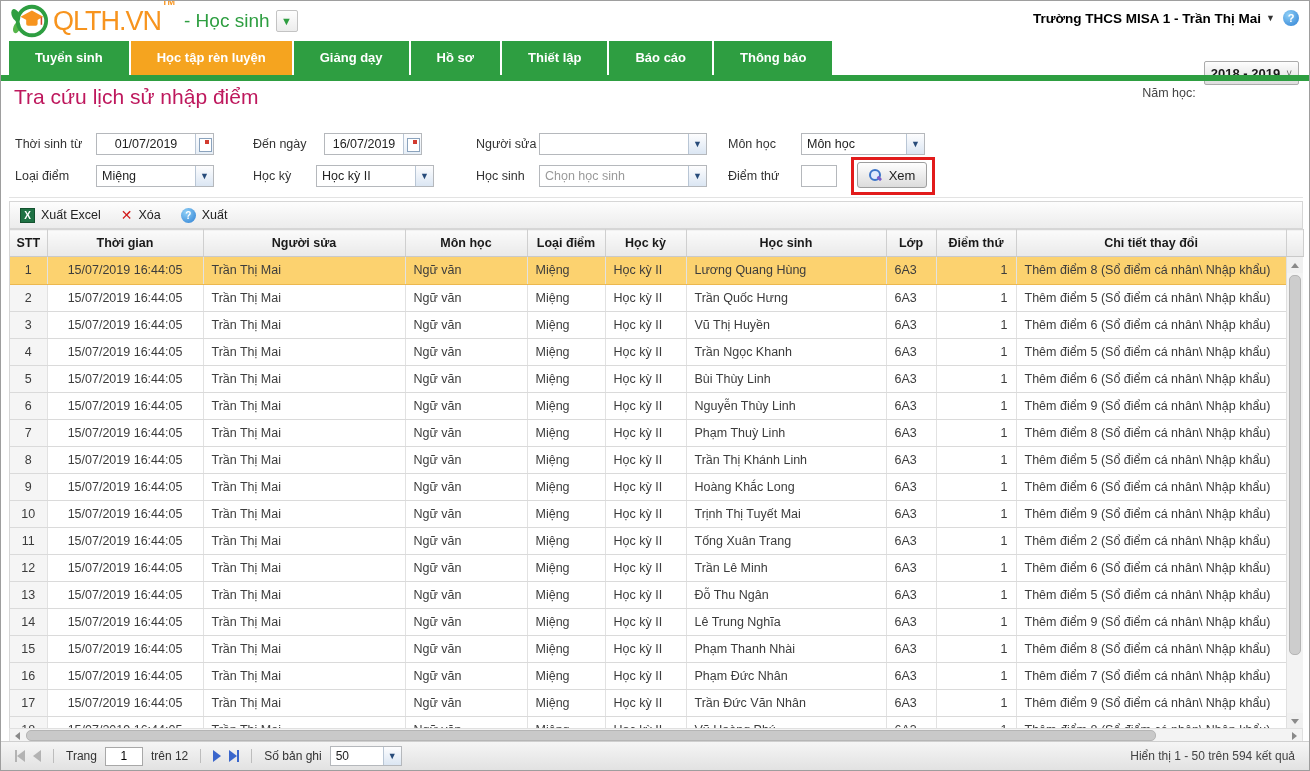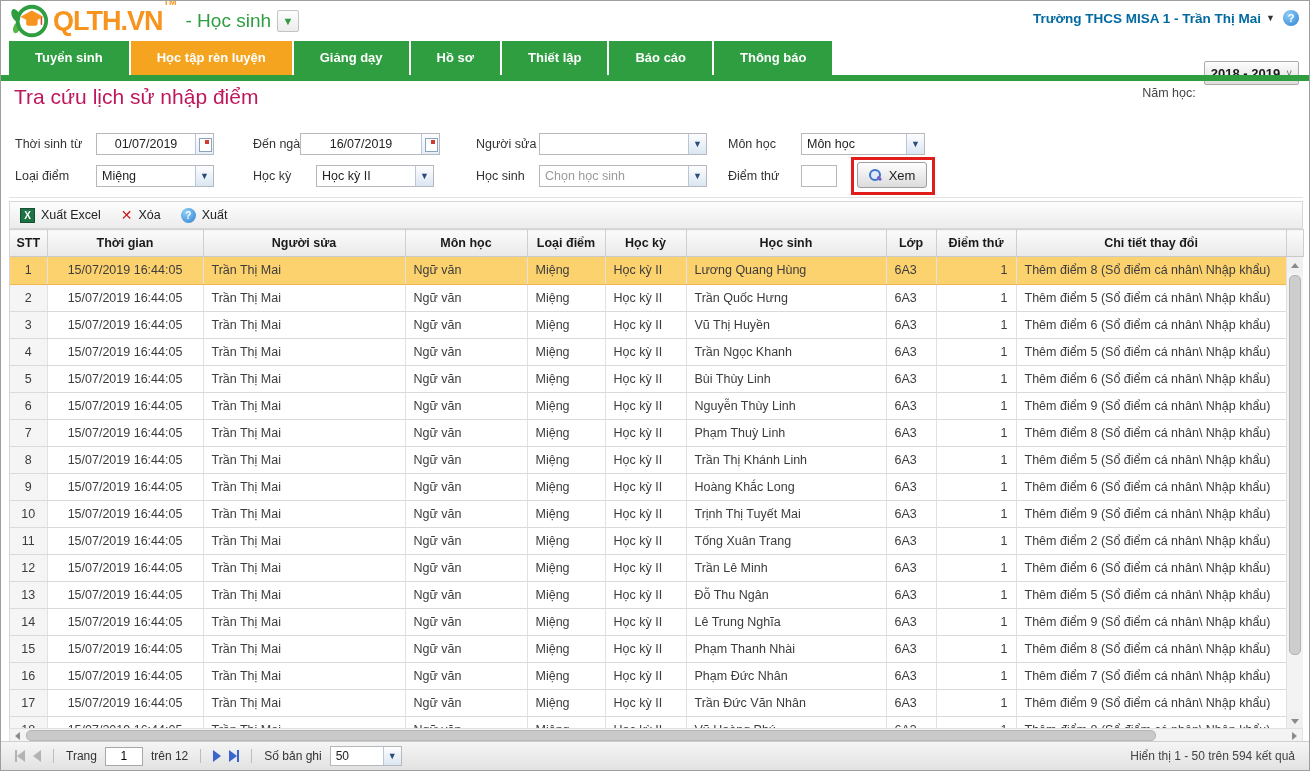--- a/index.html
+++ b/index.html
@@ -4,28 +4,28 @@
 <style>
   * { margin:0; padding:0; box-sizing:border-box; }
   html,body { background:#fff; }
   body { font-family:"Liberation Sans","DejaVu Sans",sans-serif; }
   #app { position:relative; width:1310px; height:771px; background:#fff;
          border:1px solid #9e9e9e; overflow:hidden; }
 
   
   .topbar { position:absolute; top:0; left:0; width:100%; height:40px; background:#fff; }
   .brand { position:absolute; left:10px; top:1px; display:flex; align-items:center; }
-  .brand-text { font-size:27px; font-weight:bold; color:#f7941e; letter-spacing:-1px; margin-left:4px; }
+  .brand-text { font-size:27px; font-weight:normal; color:#f7941e; letter-spacing:-1px; margin-left:4px; }
   .brand-tm { font-size:9px; font-weight:bold; color:#f7941e; vertical-align:top; position:relative; top:-9px; left:1px; }
   .module-label { font-size:19px; color:#2e9e41; margin-left:10px; }
   .module-dd { width:22px; height:22px; margin-left:6px; border:1px solid #c3c3c3; background:linear-gradient(#fefefe,#ececec);
                border-radius:2px; display:flex; align-items:center; justify-content:center; cursor:pointer; }
   .module-dd .chev { color:#2e9e41; font-size:11px; line-height:1; }
   .userarea { position:absolute; right:10px; top:9px; display:flex; align-items:center; }
-  .user-text { font-size:13.5px; font-weight:bold; color:#0369a1; }
+  .user-text { font-size:13.5px; font-weight:bold; color:#000000; }
   .user-caret { font-size:9px; color:#333; margin-left:5px; }
   .help-ico { width:16px; height:16px; border-radius:50%; margin-left:8px;
               background:radial-gradient(circle at 35% 30%, #8fd0f7, #2d7fd3); color:#fff;
               font-size:11px; font-weight:bold; text-align:center; line-height:16px; }
 
   
   .tabsrow { position:absolute; top:40px; left:0; width:100%; height:34px; background:#fff; }
   .tabs { position:absolute; left:8px; top:0; height:34px; display:flex; gap:2px; }
   .tab { height:34px; line-height:34px; padding:0 26px; background:#2e9e41; color:#fff;
          font-size:13px; font-weight:bold; cursor:pointer; white-space:nowrap; }
@@ -185,21 +185,21 @@
   <div class="greenstrip"></div>
 
   <div class="pagetitle">Tra cứu lịch sử nhập điểm</div>
 
   <div class="flabel" style="left:14px;top:131px">Thời sinh từ</div>
   <div class="ctrl" style="left:95px;top:132px;width:118px">
     <span class="txt center">01/07/2019</span>
     <span class="calbtn"></span>
   </div>
   <div class="flabel" style="left:252px;top:131px">Đến ngày</div>
-  <div class="ctrl" style="left:299px;top:132px;width:140px">
+  <div class="ctrl" style="left:323px;top:132px;width:98px">
     <span class="txt center">16/07/2019</span>
     <span class="calbtn"></span>
   </div>
   <div class="flabel" style="left:475px;top:131px">Người sửa</div>
   <div class="ctrl" style="left:538px;top:132px;width:168px">
     <span class="txt"></span>
     <span class="ddbtn">
         <span class="chev">▼</span>
       </span>
   </div>

